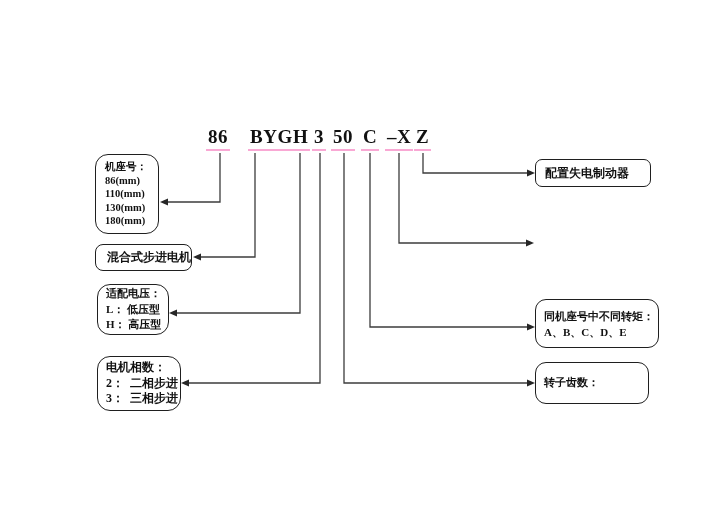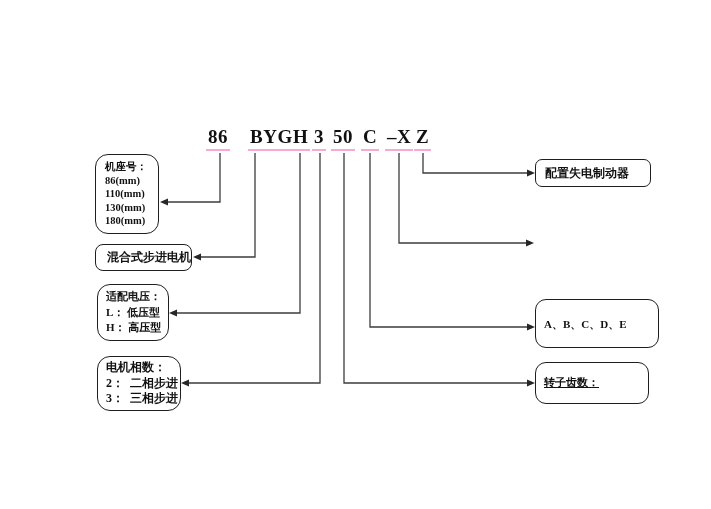--- a/index.html
+++ b/index.html
@@ -30,26 +30,26 @@
   }
   .box .ln{white-space:pre;}
   .multi{display:flex;flex-direction:column;justify-content:center;}
   .single{display:flex;align-items:center;}
   #connector-svg{position:absolute;left:0;top:0;pointer-events:none;}
   #connector-svg polyline{fill:none;stroke:#3c3c3c;stroke-width:1.3;}
   #connector-svg polygon{fill:#262626;stroke:none;}
 
   #box-frame-size {left:95px; top:154px; width:64px; height:80px; font-size:10.5px; line-height:13.4px; padding-left:9px; border-radius:13px;}
   #box-motor-type {left:95px; top:244px; width:97px; height:27px; font-size:12px; padding-left:9px; border-radius:8px;justify-content:flex-end;}
-  #box-voltage    {left:97px; top:284px; width:72px; height:57px; font-size:11px; line-height:15.5px; padding-left:8px; border-radius:13px;}
+  #box-voltage    {left:97px; top:284px; width:72px; height:51px; font-size:11px; line-height:15.5px; padding-left:8px; border-radius:13px;}
   #box-phases     {left:97px; top:356px; width:84px; height:55px; font-size:12px; line-height:15.5px; padding-left:8px; border-radius:13px;}
   #box-brake      {left:535px;top:159px; width:116px; height:28px; font-size:12px; padding-left:9px; border-radius:7px;}
   #box-structure  {left:534px;top:202px; width:110px;height:84px; font-size:11px; line-height:14.4px; padding-left:8px; border-radius:15px;}
   #box-torque     {left:535px;top:299px; width:124px;height:49px; font-size:11px; line-height:16px; padding-left:8px; border-radius:11px;}
-  #box-rotor      {left:535px;top:362px; width:114px;height:42px; font-size:11px; line-height:15.5px; padding-left:8px; border-radius:11px;text-decoration:underline;}
+  #box-rotor      {left:535px;top:362px; width:114px;height:42px; font-size:11px; line-height:15.5px; padding-left:8px; border-radius:11px;}
 
   #seg-0{left:206px;} #seg-1{left:248px;} #seg-2{left:291px;} #seg-3{left:312px;}
   #seg-4{left:331px;} #seg-5{left:361px;} #seg-6{left:385px;} #seg-7{left:414px;}
 </style>
 </head>
 <body>
 
 <div id="canvas">
 
   <svg id="connector-svg" width="711" height="509" viewBox="0 0 711 509">
@@ -112,20 +112,21 @@
     <div class="ln">2：  二相步进</div>
     <div class="ln">3：  三相步进</div>
   </div>
 
   <div class="box single" id="box-brake">
     <div class="ln">配置失电制动器</div>
   </div>
 
 
   <div class="box multi" id="box-torque">
+    <div class="ln">同机座号中不同转矩：</div>
     <div class="ln">A、B、C、D、E</div>
   </div>
 
   <div class="box multi" id="box-rotor">
     <div class="ln">转子齿数：</div>
   </div>
 
 </div>
 
 </body></html>

